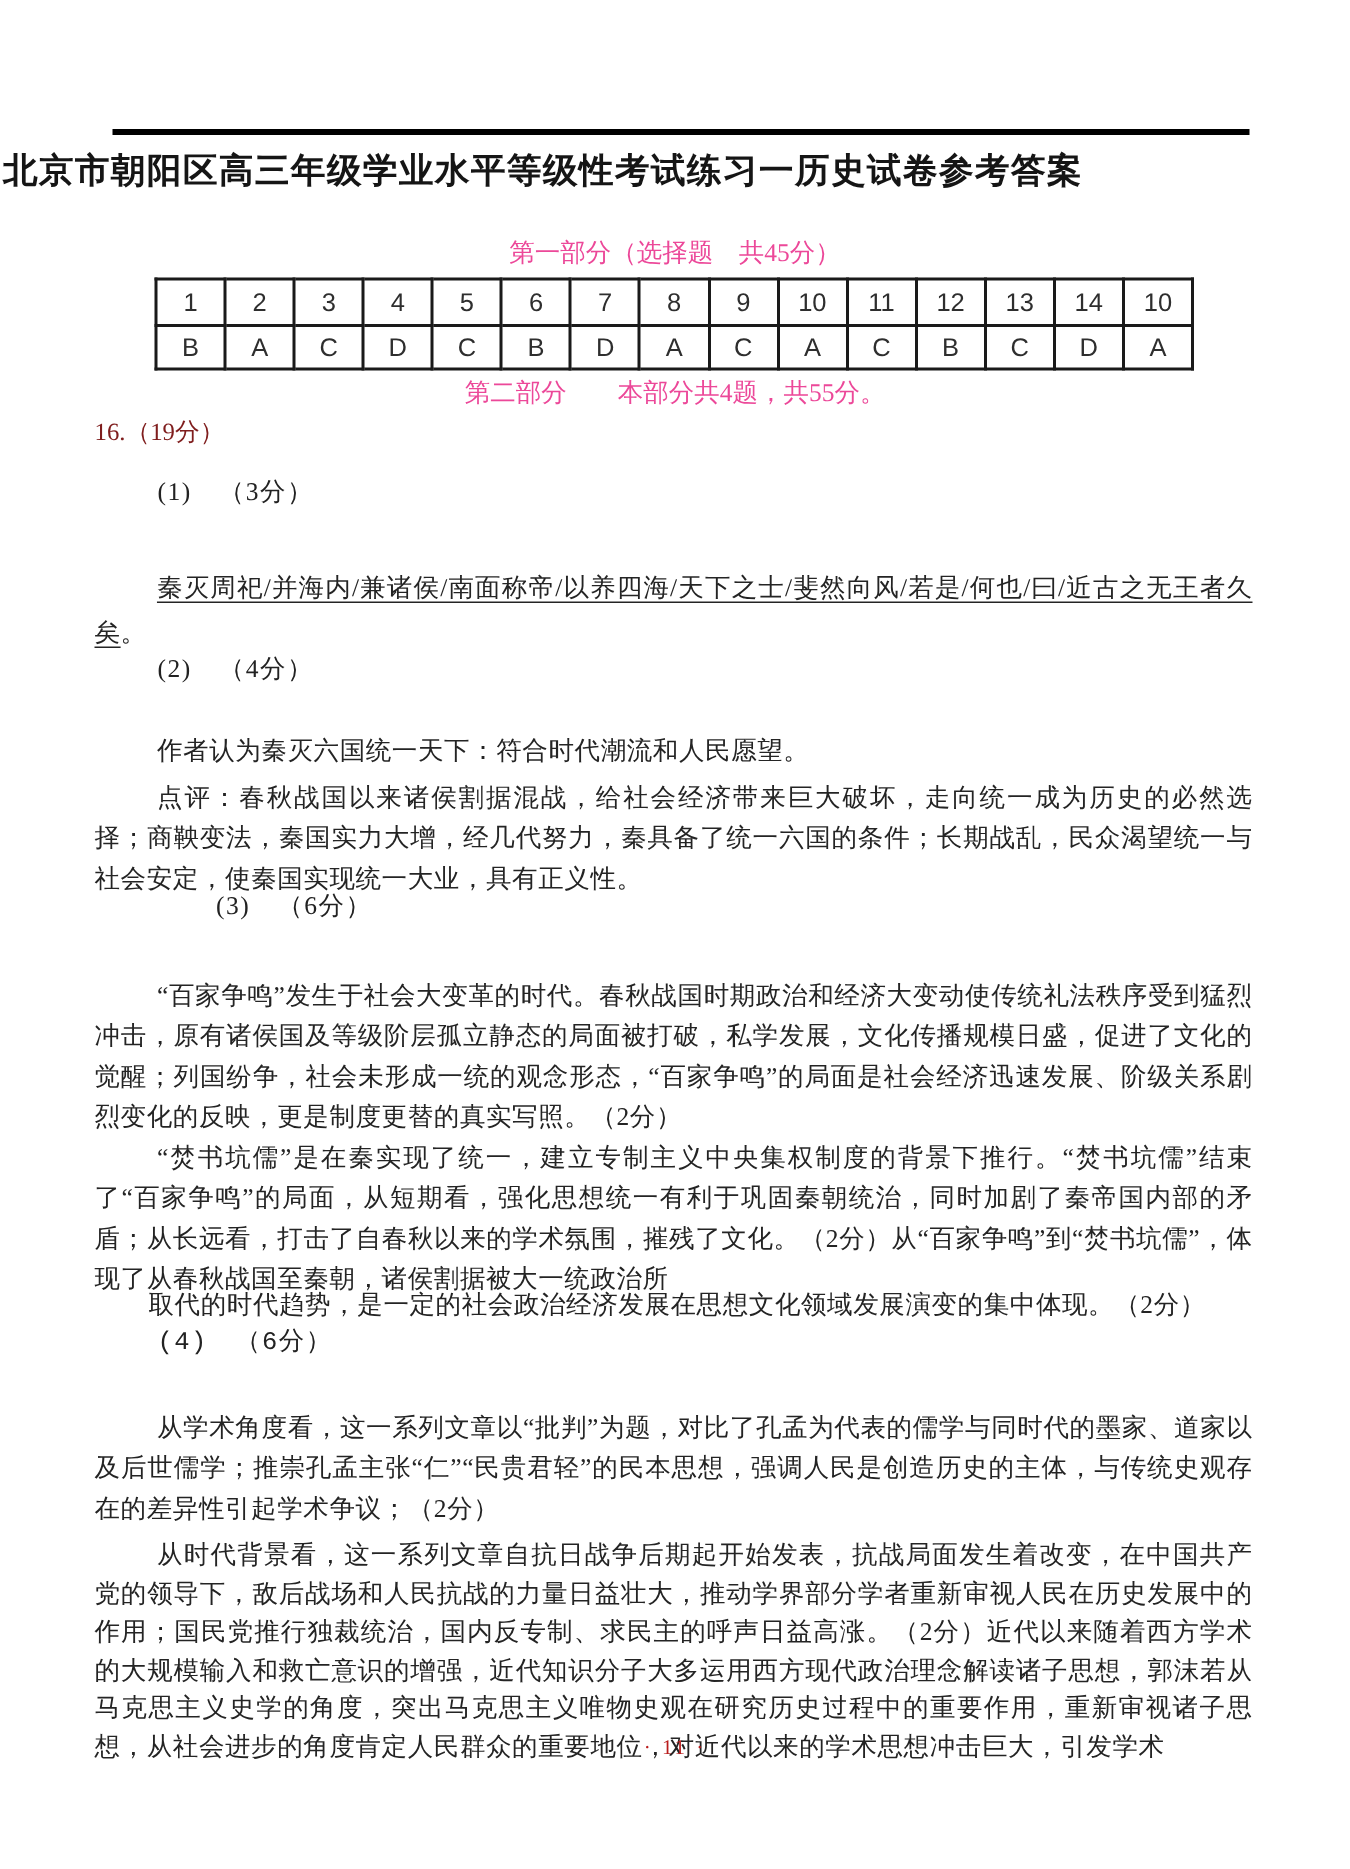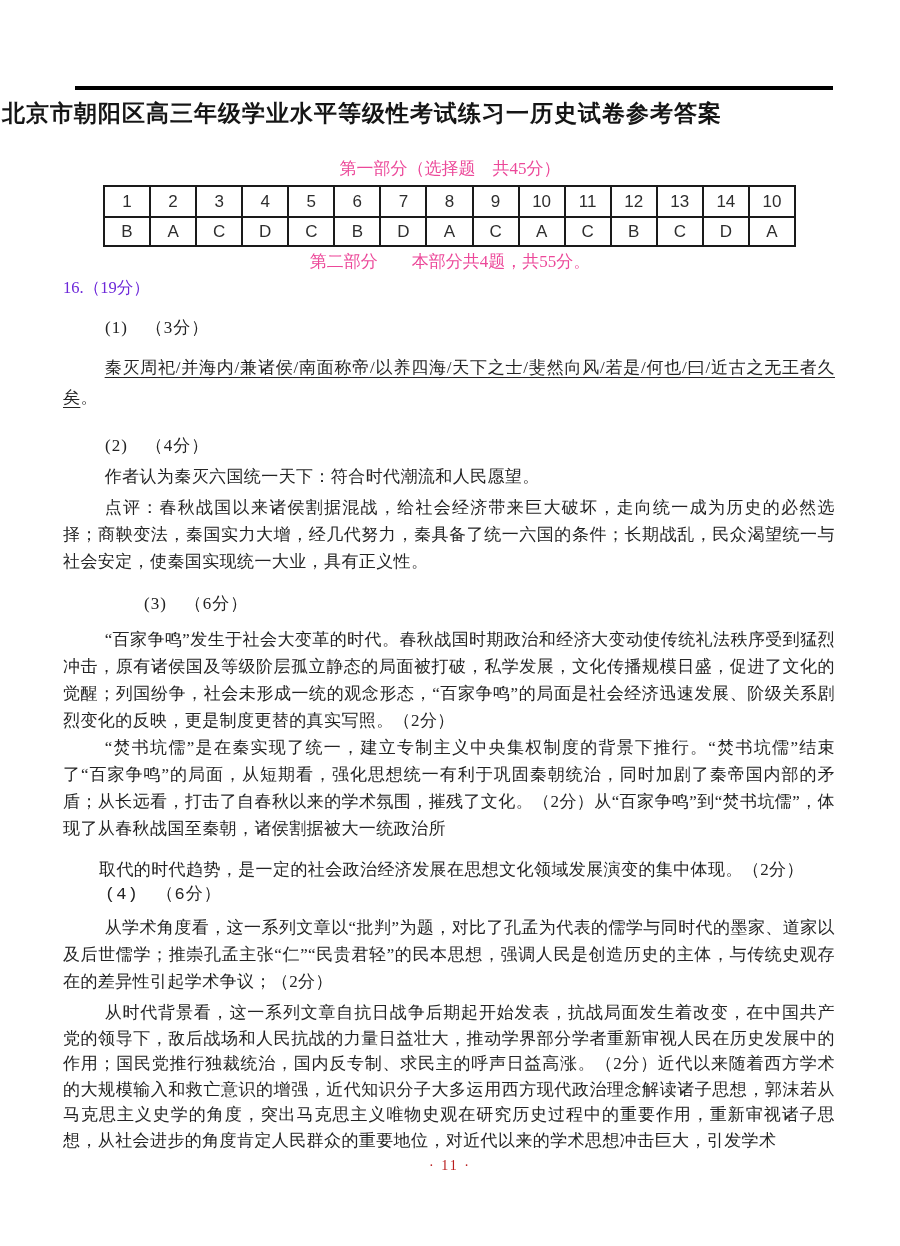--- a/index.html
+++ b/index.html
@@ -17,28 +17,28 @@
   .h-part2{top:250px;}
   table.answers{
     position:absolute;left:103px;top:185px;width:693px;border-collapse:collapse;table-layout:fixed;
     font-family:"Liberation Sans","DejaVu Sans",sans-serif;color:#2e2e2e;
   }
   table.answers td{
     border:2px solid #1a1a1a;text-align:center;vertical-align:middle;
     height:27px;font-size:17px;padding:0;
   }
   table.answers tr.num-row td{height:29px;}
-  .q16{position:absolute;left:63px;top:277px;font-size:16.5px;color:#6d28d9;}
+  .q16{position:absolute;left:63px;top:277px;font-size:16.5px;color:#7f1d1d;}
   .sublabel{position:absolute;left:105px;font-size:17px;letter-spacing:1px;color:#222;}
   .s1{top:316px;} .s2{top:434px;} .s3{top:592px;margin-left:39px;} .s4{top:882px;font-family:Liberation Mono, monospace;}
   .para{
     position:absolute;left:63px;width:772px;font-size:17px;line-height:27px;
     letter-spacing:0.4px;text-align:justify;color:#242424;
   }
-  .indent{text-indent:2.45em;}
+  .indent{text-indent:2.45em;margin-top:24px;}
   .ans1{top:353px;line-height:30px;}
   .ans1 .ul{text-decoration:underline;text-underline-offset:4px;}
   .a2line{top:463px;}
   .a2comment{top:494px;}
   .p3a{top:626px;}
   .p3b{top:734px;}
   .p3b2{top:856px;margin-left:36px;}
   .p4a{top:914px;}
   .p4b{top:1000px;line-height:25.5px;}
   .pagenum{

